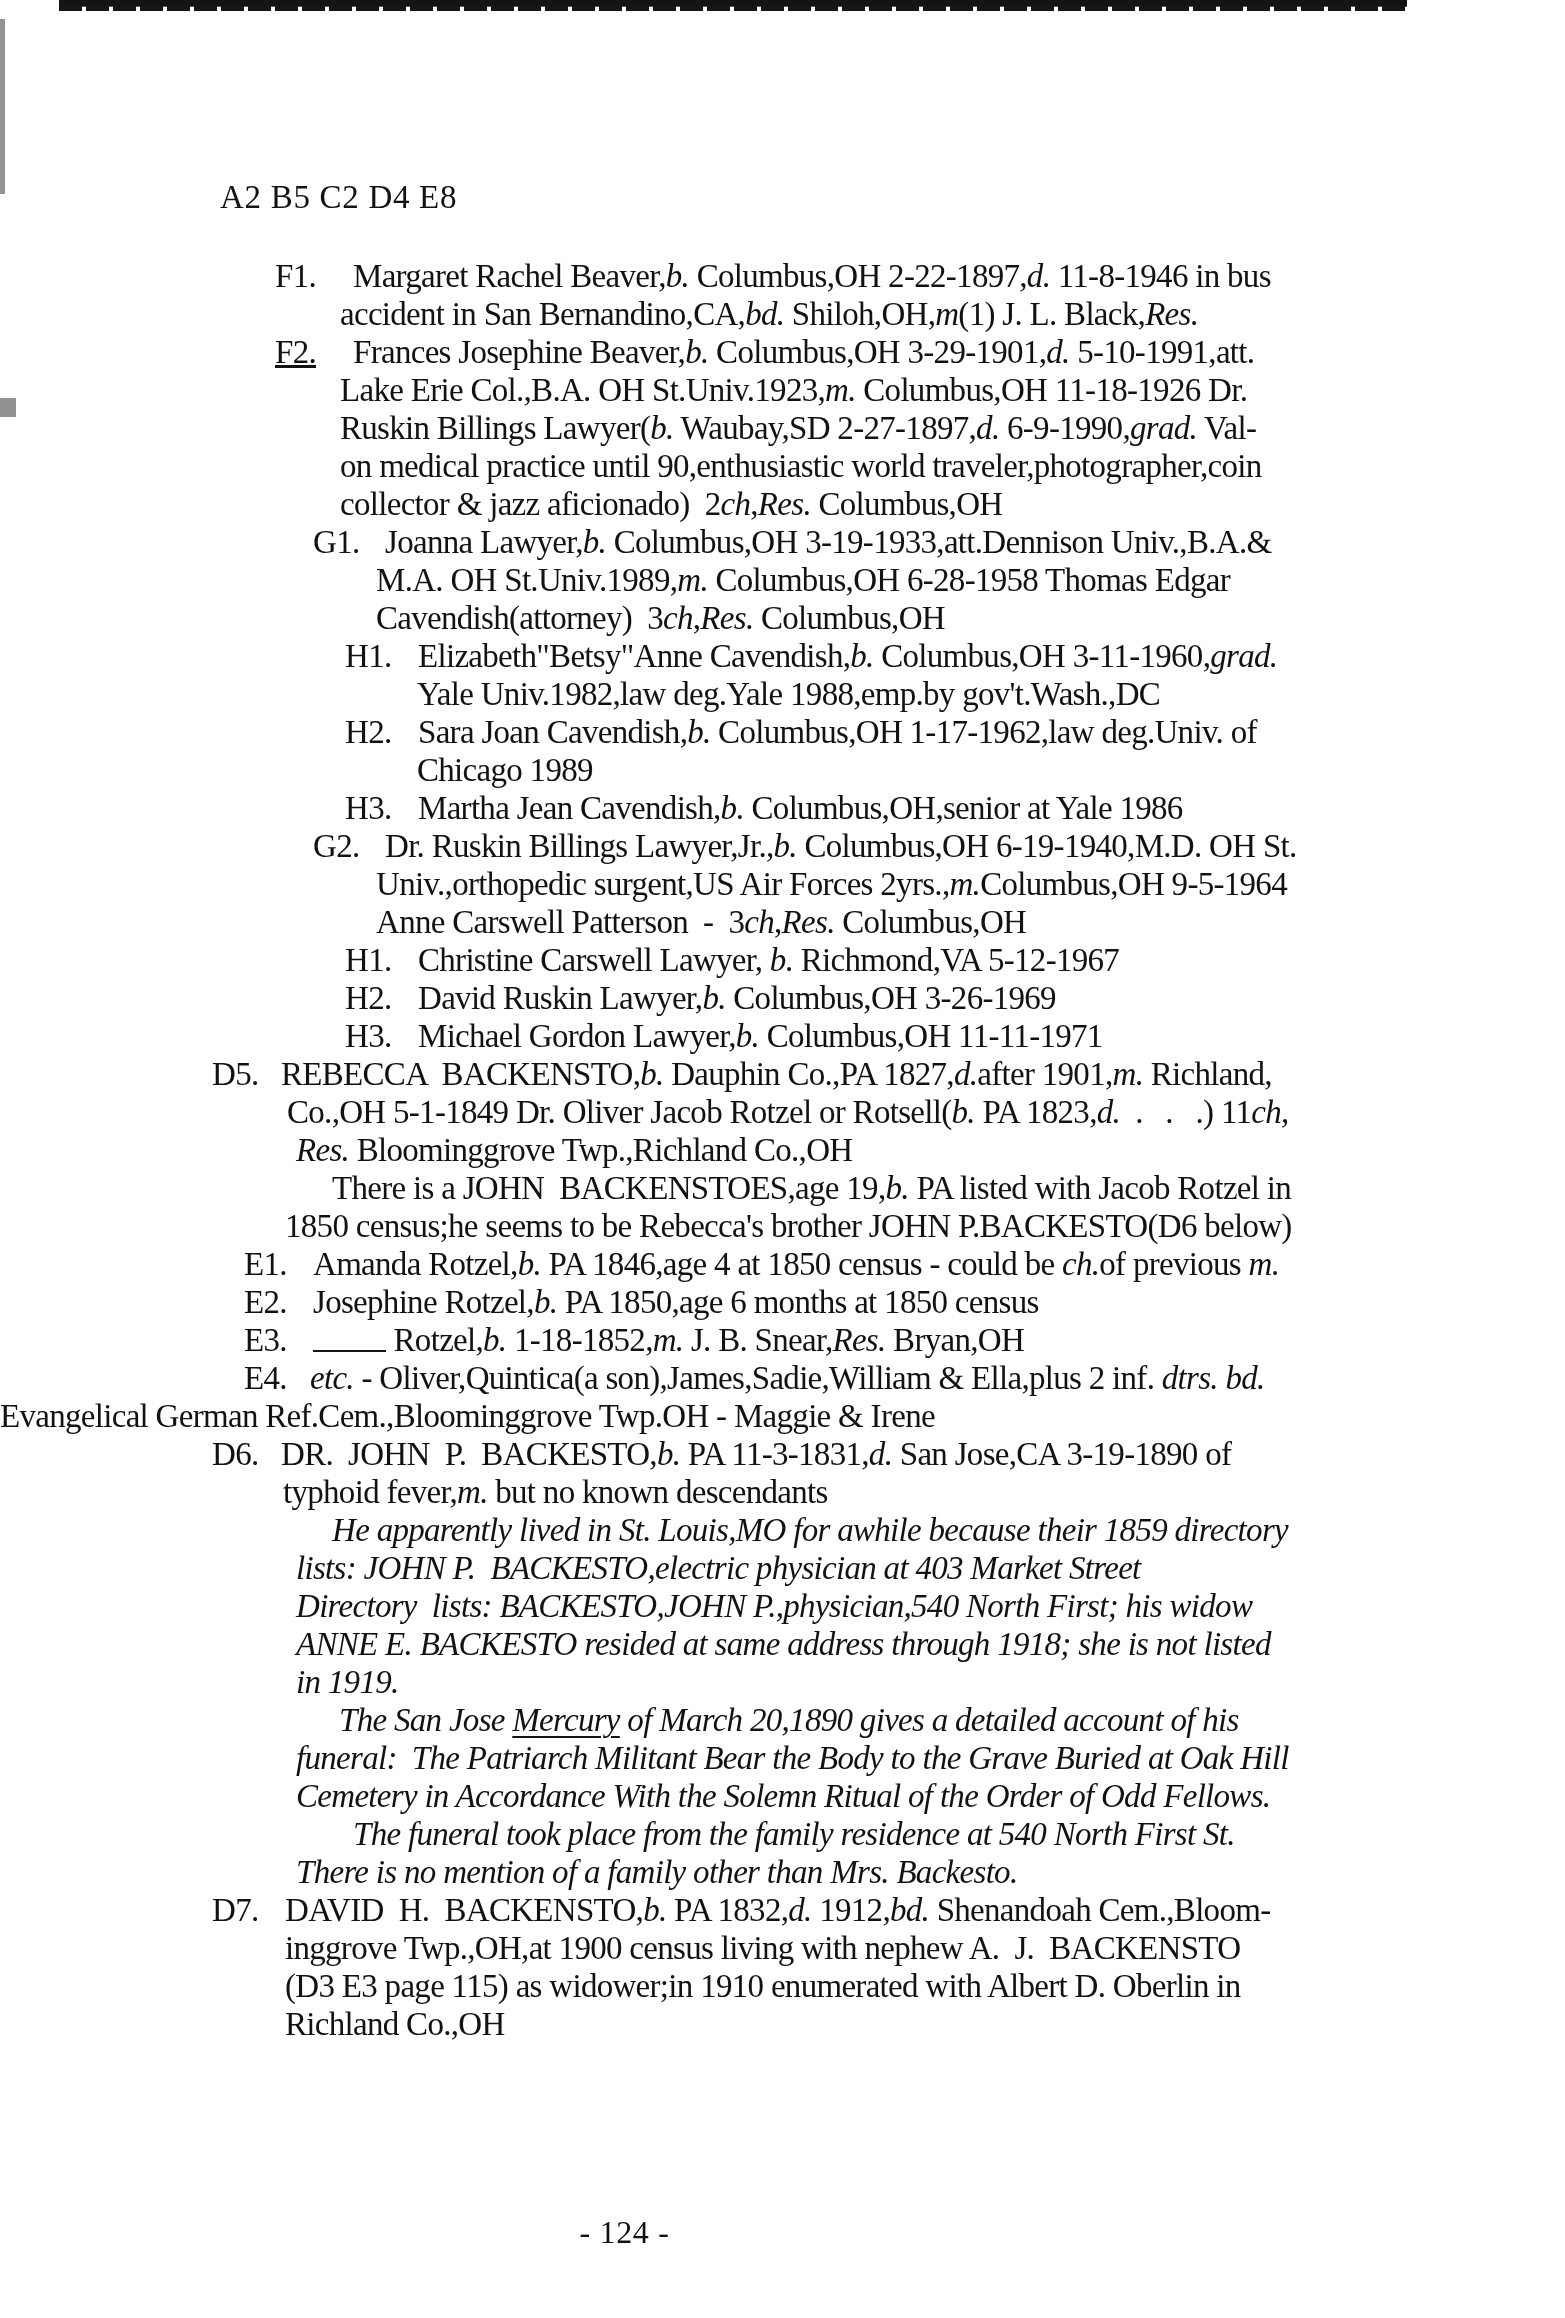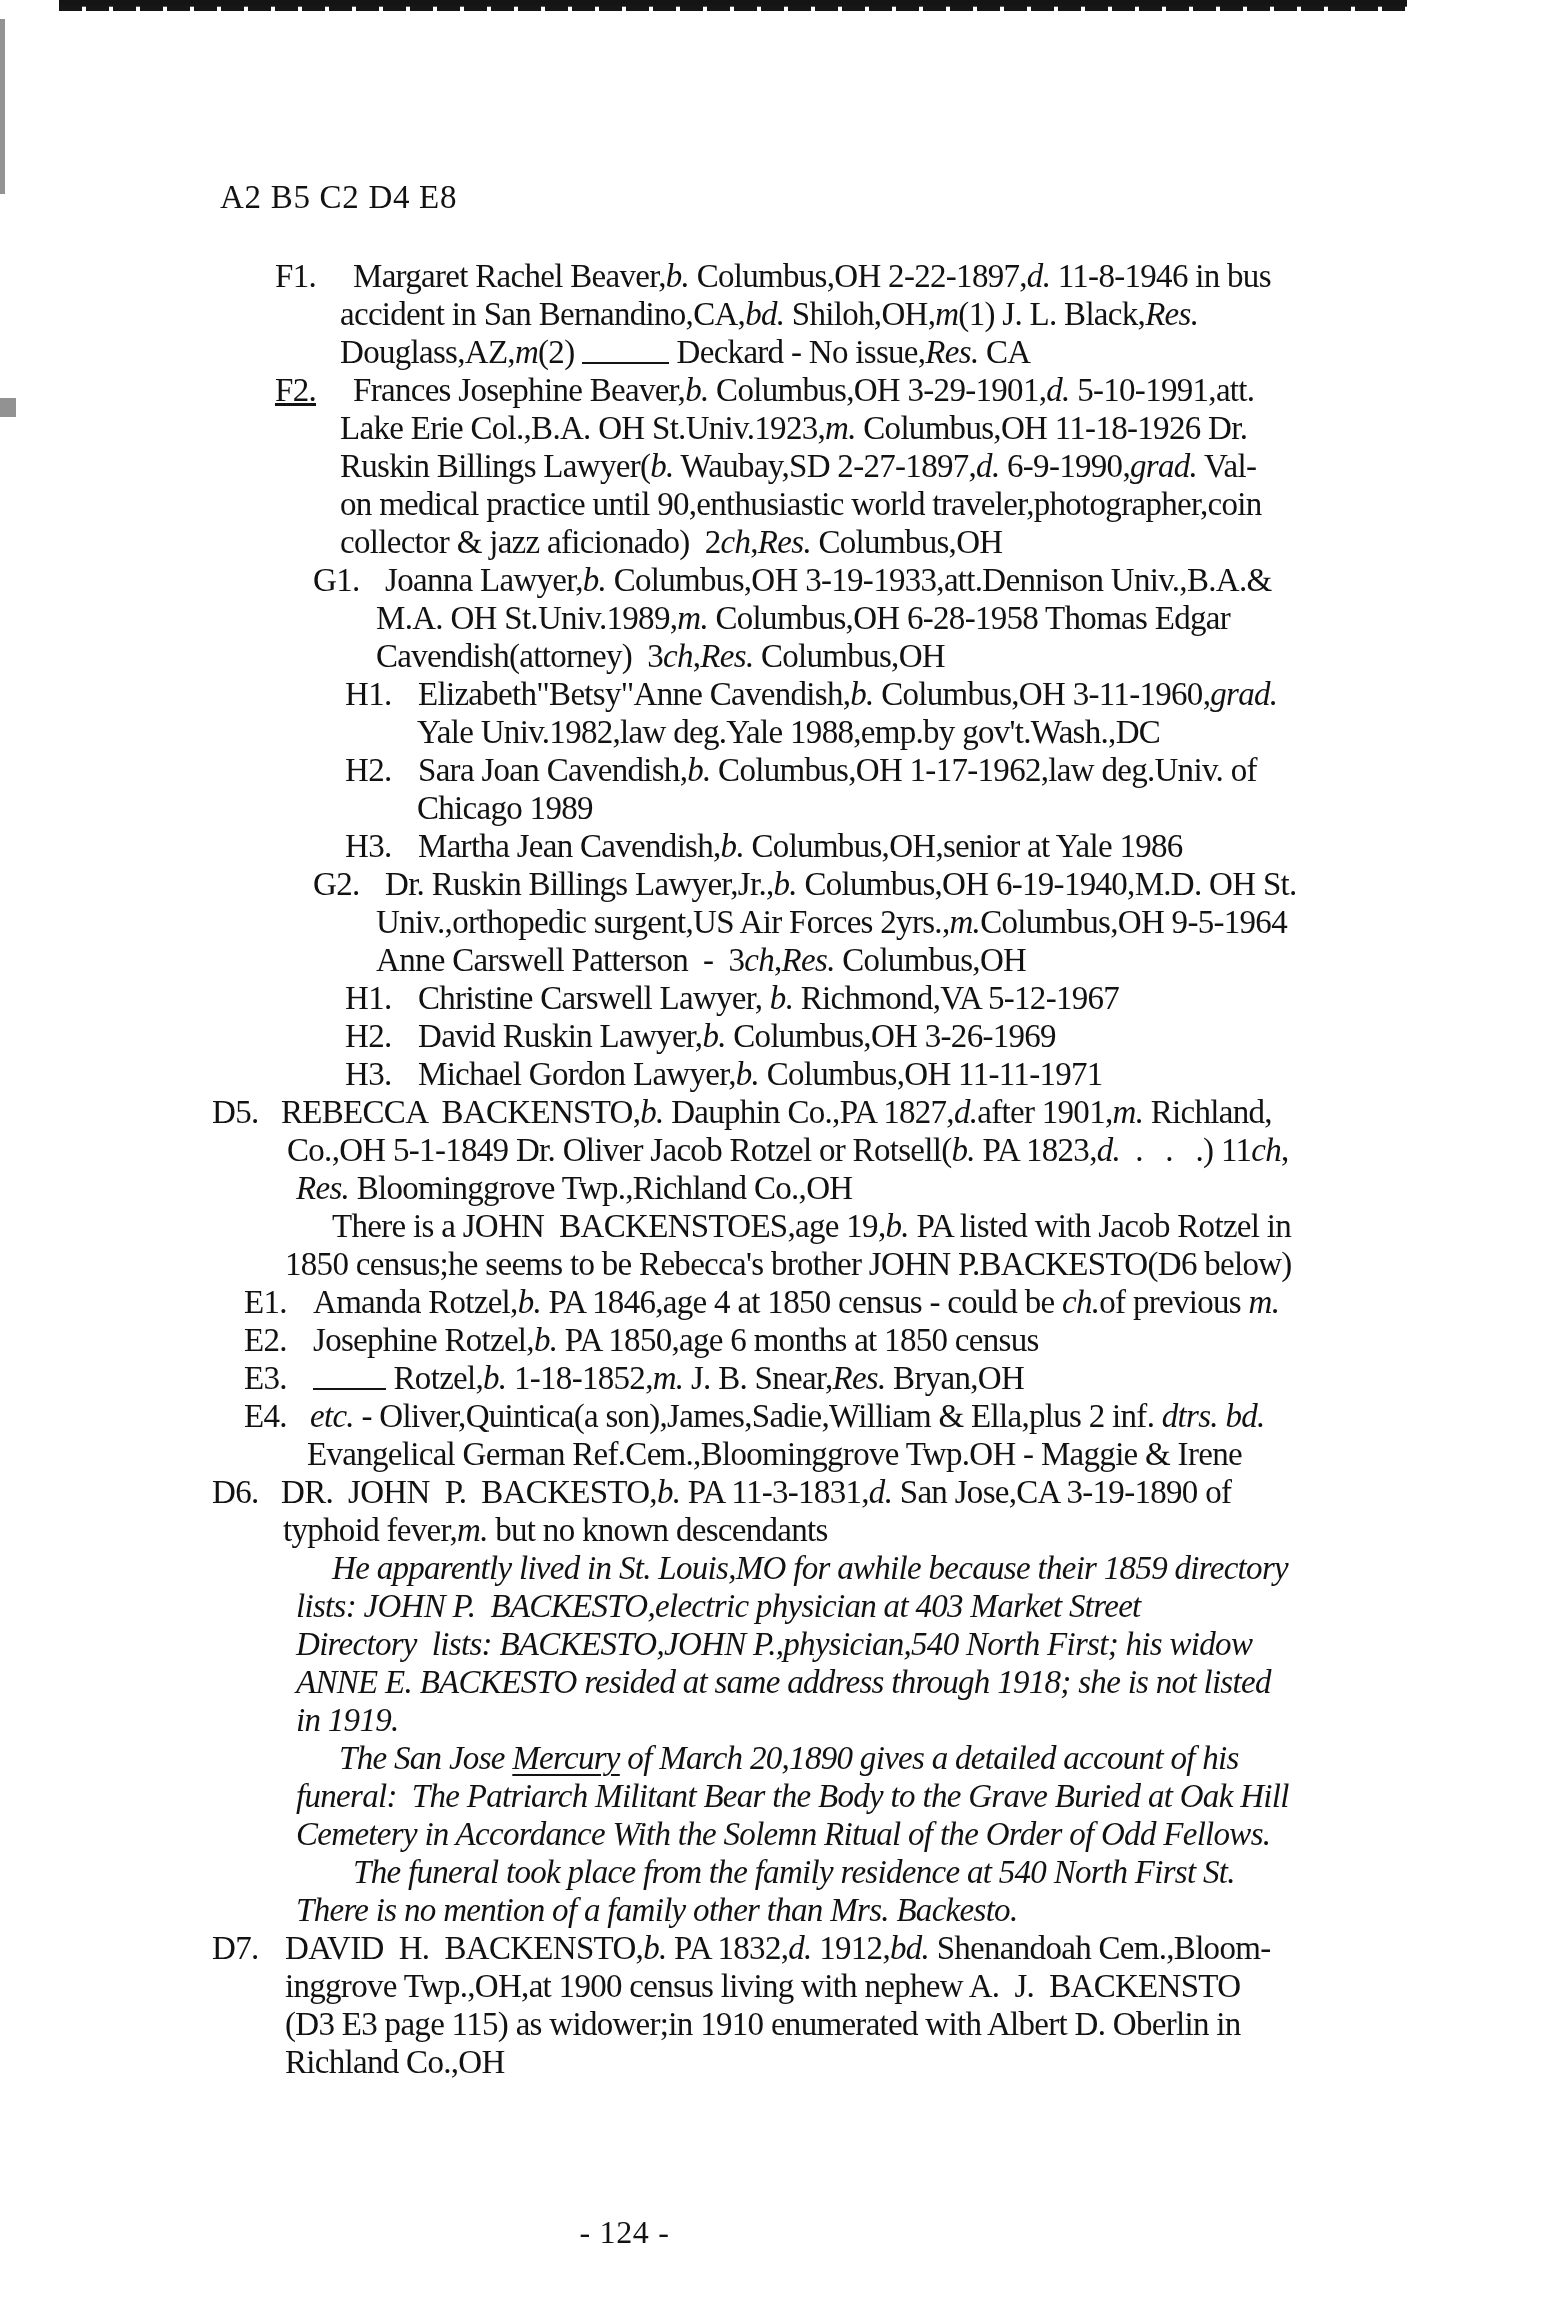--- a/index.html
+++ b/index.html
@@ -49,21 +49,20 @@
 <div class="page">
   <div class="top-bar"></div>
   <div class="left-mark-1"></div>
   <div class="left-mark-2"></div>
 
   <div class="gen-code">A2 B5 C2 D4 E8</div>
 
   <div class="text-block">
       <div class="line" style="padding-left: 353px;"><span class="lab" style="left: 275px;">F1.</span><span>Margaret Rachel Beaver,</span><span class="i">b.</span><span> Columbus,OH 2-22-1897,</span><span class="i">d.</span><span> 11-8-1946 in bus</span></div>
       <div class="line" style="padding-left: 340px;"><span>accident in San Bernandino,CA,</span><span class="i">bd.</span><span> Shiloh,OH,</span><span class="i">m</span><span>(1) J. L. Black,</span><span class="i">Res.</span></div>
-      <div class="line" style="padding-left: 340px;"><span>Douglass,AZ,</span><span class="i">m</span><span>(2) </span><span class="blank" style="width: 87px;"></span><span> Deckard - No issue,</span><span class="i">Res.</span><span> CA</span></div>
       <div class="line" style="padding-left: 353px;"><span class="lab" style="left: 275px; text-decoration: underline;">F2.</span><span>Frances Josephine Beaver,</span><span class="i">b.</span><span> Columbus,OH 3-29-1901,</span><span class="i">d.</span><span> 5-10-1991,att.</span></div>
       <div class="line" style="padding-left: 340px;"><span>Lake Erie Col.,B.A. OH St.Univ.1923,</span><span class="i">m.</span><span> Columbus,OH 11-18-1926 Dr.</span></div>
       <div class="line" style="padding-left: 340px;"><span>Ruskin Billings Lawyer(</span><span class="i">b.</span><span> Waubay,SD 2-27-1897,</span><span class="i">d.</span><span> 6-9-1990,</span><span class="i">grad.</span><span> Val-</span></div>
       <div class="line" style="padding-left: 340px;"><span>on medical practice until 90,enthusiastic world traveler,photographer,coin</span></div>
       <div class="line" style="padding-left: 340px;"><span>collector &amp; jazz aficionado)  2</span><span class="i">ch</span><span>,</span><span class="i">Res.</span><span> Columbus,OH</span></div>
       <div class="line" style="padding-left: 385px;"><span class="lab" style="left: 313px;">G1.</span><span>Joanna Lawyer,</span><span class="i">b.</span><span> Columbus,OH 3-19-1933,att.Dennison Univ.,B.A.&amp;</span></div>
       <div class="line" style="padding-left: 376px;"><span>M.A. OH St.Univ.1989,</span><span class="i">m.</span><span> Columbus,OH 6-28-1958 Thomas Edgar</span></div>
       <div class="line" style="padding-left: 376px;"><span>Cavendish(attorney)  3</span><span class="i">ch</span><span>,</span><span class="i">Res.</span><span> Columbus,OH</span></div>
       <div class="line" style="padding-left: 418px;"><span class="lab" style="left: 345px;">H1.</span><span>Elizabeth"Betsy"Anne Cavendish,</span><span class="i">b.</span><span> Columbus,OH 3-11-1960,</span><span class="i">grad.</span></div>
       <div class="line" style="padding-left: 417px;"><span>Yale Univ.1982,law deg.Yale 1988,emp.by gov't.Wash.,DC</span></div>
@@ -78,21 +77,21 @@
       <div class="line" style="padding-left: 418px;"><span class="lab" style="left: 345px;">H3.</span><span>Michael Gordon Lawyer,</span><span class="i">b.</span><span> Columbus,OH 11-11-1971</span></div>
       <div class="line" style="padding-left: 281px;"><span class="lab" style="left: 212px;">D5.</span><span>REBECCA  BACKENSTO,</span><span class="i">b.</span><span> Dauphin Co.,PA 1827,</span><span class="i">d.</span><span>after 1901,</span><span class="i">m.</span><span> Richland,</span></div>
       <div class="line" style="padding-left: 287px;"><span>Co.,OH 5-1-1849 Dr. Oliver Jacob Rotzel or Rotsell(</span><span class="i">b.</span><span> PA 1823,</span><span class="i">d.</span><span>  .   .   .) 11</span><span class="i">ch</span><span>,</span></div>
       <div class="line" style="padding-left: 296px;"><span class="i">Res.</span><span> Bloominggrove Twp.,Richland Co.,OH</span></div>
       <div class="line" style="padding-left: 332px;"><span>There is a JOHN  BACKENSTOES,age 19,</span><span class="i">b.</span><span> PA listed with Jacob Rotzel in</span></div>
       <div class="line" style="padding-left: 285px;"><span>1850 census;he seems to be Rebecca's brother JOHN P.BACKESTO(D6 below)</span></div>
       <div class="line" style="padding-left: 313px;"><span class="lab" style="left: 244px;">E1.</span><span>Amanda Rotzel,</span><span class="i">b.</span><span> PA 1846,age 4 at 1850 census - could be </span><span class="i">ch.</span><span>of previous </span><span class="i">m.</span></div>
       <div class="line" style="padding-left: 313px;"><span class="lab" style="left: 244px;">E2.</span><span>Josephine Rotzel,</span><span class="i">b.</span><span> PA 1850,age 6 months at 1850 census</span></div>
       <div class="line" style="padding-left: 313px;"><span class="lab" style="left: 244px;">E3.</span><span class="blank" style="width: 73px;"></span><span> Rotzel,</span><span class="i">b.</span><span> 1-18-1852,</span><span class="i">m.</span><span> J. B. Snear,</span><span class="i">Res.</span><span> Bryan,OH</span></div>
       <div class="line" style="padding-left: 310px;"><span class="lab" style="left: 244px;">E4.</span><span class="i">etc.</span><span> - Oliver,Quintica(a son),James,Sadie,William &amp; Ella,plus 2 inf. </span><span class="i">dtrs.</span><span> </span><span class="i">bd.</span></div>
-      <div class="line" style="padding-left: 307px;"><span>Evangelical German Ref.Cem.,Bloominggrove Twp.OH - Maggie &amp; Irene</span></div>
+      <div class="line" style=""><span>Evangelical German Ref.Cem.,Bloominggrove Twp.OH - Maggie &amp; Irene</span></div>
       <div class="line" style="padding-left: 281px;"><span class="lab" style="left: 212px;">D6.</span><span>DR.  JOHN  P.  BACKESTO,</span><span class="i">b.</span><span> PA 11-3-1831,</span><span class="i">d.</span><span> San Jose,CA 3-19-1890 of</span></div>
       <div class="line" style="padding-left: 283px;"><span>typhoid fever,</span><span class="i">m.</span><span> but no known descendants</span></div>
       <div class="line it" style="padding-left: 332px;"><span>He apparently lived in St. Louis,MO for awhile because their 1859 directory</span></div>
       <div class="line it" style="padding-left: 296px;"><span>lists: JOHN P.  BACKESTO,electric physician at 403 Market Street</span></div>
       <div class="line it" style="padding-left: 296px;"><span>Directory  lists: BACKESTO,JOHN P.,physician,540 North First; his widow</span></div>
       <div class="line it" style="padding-left: 296px;"><span>ANNE E. BACKESTO resided at same address through 1918; she is not listed</span></div>
       <div class="line it" style="padding-left: 296px;"><span>in 1919.</span></div>
       <div class="line it" style="padding-left: 339px;"><span>The San Jose </span><span class="u">Mercury</span><span> of March 20,1890 gives a detailed account of his</span></div>
       <div class="line it" style="padding-left: 296px;"><span>funeral:  The Patriarch Militant Bear the Body to the Grave Buried at Oak Hill</span></div>
       <div class="line it" style="padding-left: 296px;"><span>Cemetery in Accordance With the Solemn Ritual of the Order of Odd Fellows.</span></div>

